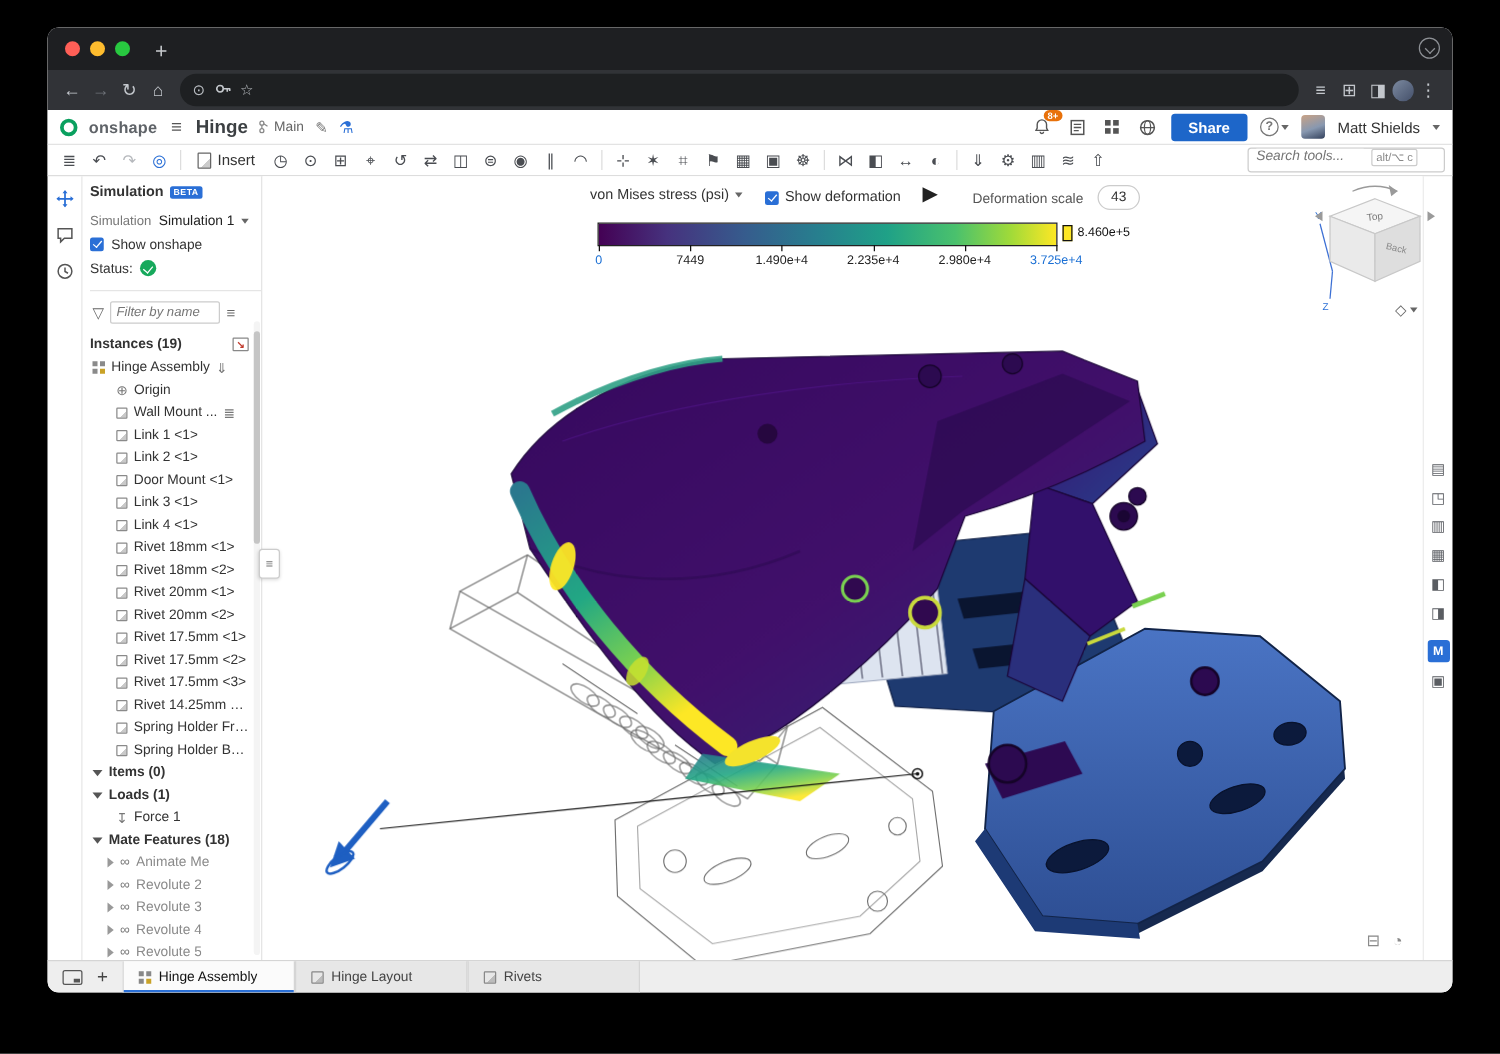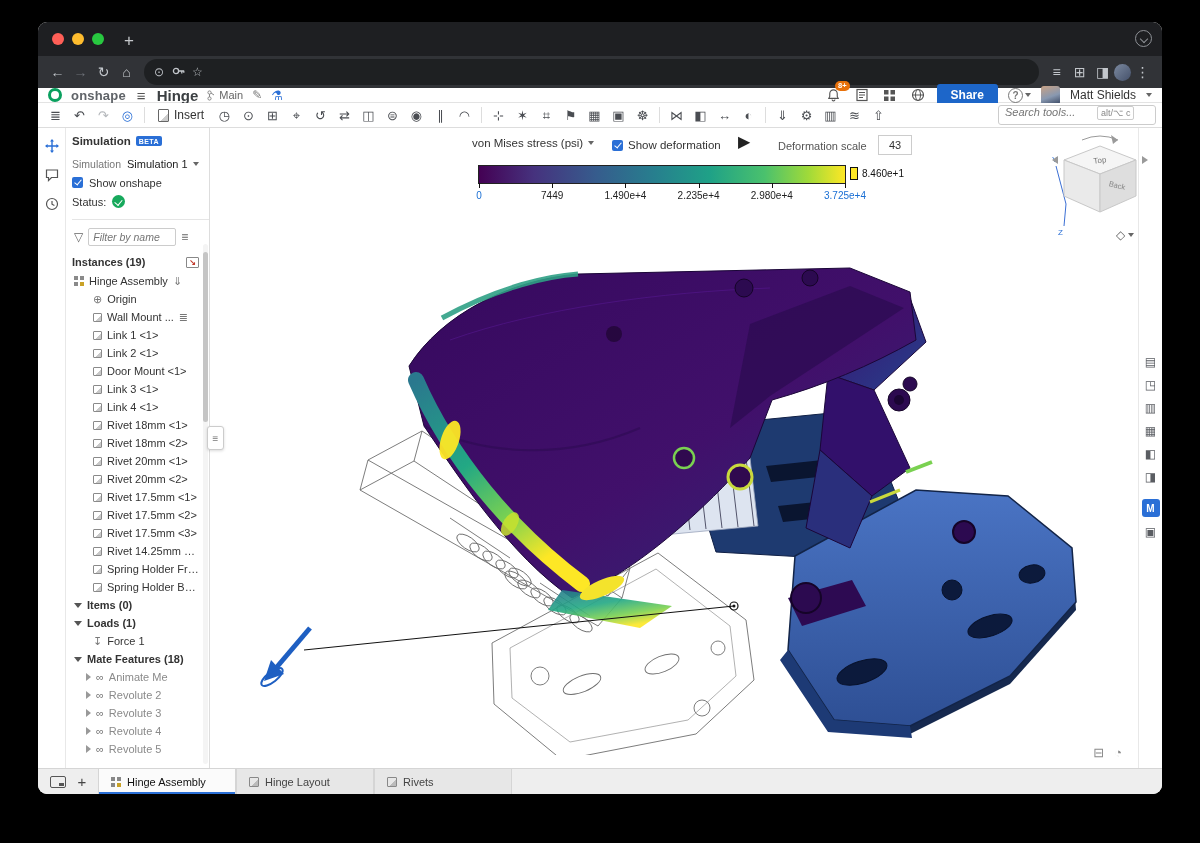--- a/index.html
+++ b/index.html
@@ -20,21 +20,21 @@
 .tabchev::after{content:"";position:absolute;left:4.5px;top:5px;width:5px;height:5px;border:solid #8e9196;border-width:0 1.4px 1.4px 0;transform:rotate(45deg)}
 
 .urlrow{height:32px;background:#313337;display:flex;align-items:center;padding:0 8px;flex:0 0 auto}
 .navic{color:#c3c7cc;font-size:14px;width:23px;text-align:center;line-height:24px}
 .navic.dim{color:#6d7177}
 .urlpill{flex:1;height:26px;background:#1e2022;border-radius:13px;display:flex;align-items:center;padding:0 10px;gap:7px;margin:0 6px;min-width:0}
 .pillic{color:#b9bdc2;font-size:12px}
 .urltext{color:#d6d9dd;font-size:11.5px;white-space:nowrap;overflow:hidden;flex:1}
 .chromeavatar{width:17px;height:17px;border-radius:50%;background:linear-gradient(135deg,#7c8aa0,#44506a)}
 
-.osheader{height:15px;background:#fff;border-bottom:1px solid #e3e3e3;display:flex;align-items:center;padding:0 10px;gap:9px;flex:0 0 auto}
+.osheader{height:28px;background:#fff;border-bottom:1px solid #e3e3e3;display:flex;align-items:center;padding:0 10px;gap:9px;flex:0 0 auto}
 .brandmark{width:14px;height:14px;border:3px solid #0aa05f;border-radius:50%}
 .brandname{font-size:13px;color:#5f6368;font-weight:bold;letter-spacing:.2px}
 .hambtn{color:#555;font-size:15px;padding:0 2px}
 .doctitle{font-size:15px;font-weight:bold;color:#3c4043}
 .wsname{font-size:11px;color:#666;display:flex;align-items:center;gap:3px}
 .pencilic{color:#777;font-size:12px}
 .flaskic{color:#2a6fd6;font-size:13px}
 .hdr-right{margin-left:auto;display:flex;align-items:center;gap:10px}
 .hdric{position:relative;width:18px;height:18px;display:flex;align-items:center;justify-content:center}
 .badge{position:absolute;top:-5px;right:-7px;background:#e8710a;color:#fff;font-size:7.5px;font-weight:bold;border-radius:6px;padding:1px 3px;line-height:1}
@@ -92,21 +92,21 @@
 .vscroll{position:absolute;right:1px;top:116px;width:5px;bottom:4px;background:#f4f4f4;border-radius:3px}
 .vthumb{position:absolute;top:8px;width:5px;height:170px;background:#c5c5c5;border-radius:3px}
 
 .viewport{flex:1;position:relative;background:#fff;min-width:0}
 .scene{position:absolute;left:0;top:0}
 .vc{position:absolute;font-size:11.5px;color:#333;display:flex;align-items:center;gap:5px}
 .stressdd{left:262px;top:9px}
 .showdef{left:402px;top:11px}
 .playbtn{left:528px;top:4px;font-size:16px;color:#222}
 .dslabel{left:568px;top:12px;color:#555;font-size:11px}
-.dsval{position:absolute;left:668px;top:7px;width:34px;height:20px;border:1px solid #ccc;border-radius:0;font-size:11px;color:#333;text-align:center;font-family:"Liberation Sans",sans-serif;outline:0}
+.dsval{position:absolute;left:668px;top:7px;width:34px;height:20px;border:1px solid #ccc;border-radius:10px;font-size:11px;color:#333;text-align:center;font-family:"Liberation Sans",sans-serif;outline:0}
 .colorbar{position:absolute;left:268px;top:37px;width:368px;height:19px;border:1px solid #222;background:linear-gradient(90deg,#440154,#46327e 15%,#365c8d 32%,#277f8e 48%,#1fa187 63%,#4ac16d 78%,#a0da39 90%,#fde725)}
 .cbtick{position:absolute;bottom:-5px;width:1px;height:5px;background:#111}
 .cblabel{position:absolute;top:24px;font-size:10px;color:#222;transform:translateX(-50%);white-space:nowrap}
 .cblabel.blue{color:#1a6fd4}
 .cbmax{position:absolute;left:calc(100% + 5px);top:1px;display:flex;align-items:center;gap:4px;font-size:10px;color:#111;white-space:nowrap}
 .cbmaxswatch{width:8px;height:13px;border:1px solid #111;background:#fde725}
 .viewcube{position:absolute;left:840px;top:4px;width:100px;height:106px}
 .cubemode{position:absolute;left:906px;top:100px;display:flex;align-items:center;gap:3px;color:#666;font-size:12px}
 .cornericons{position:absolute;right:16px;bottom:8px;display:flex;gap:10px;color:#8a8a8a;font-size:13px}
 .panelhandle{position:absolute;left:169px;top:298px;width:17px;height:24px;background:#fff;border:1px solid #ccc;border-radius:3px;color:#777;font-size:10px;display:flex;align-items:center;justify-content:center;box-shadow:0 1px 3px rgba(0,0,0,.15);z-index:5}
@@ -574,21 +574,21 @@
         <span class="cbtick" style="left:80%"></span>
         <span class="cbtick" style="left:100%"></span>
         <span class="cblabel blue" style="left:0%">0</span>
         <span class="cblabel" style="left:20%">7449</span>
         <span class="cblabel" style="left:40%">1.490e+4</span>
         <span class="cblabel" style="left:60%">2.235e+4</span>
         <span class="cblabel" style="left:80%">2.980e+4</span>
         <span class="cblabel blue" style="left:100%">3.725e+4</span>
         <span class="cbmax">
           <span class="cbmaxswatch"></span>
-          <span>8.460e+1</span>
+          <span>8.460e+5</span>
         </span>
       </div>
 
       <div class="viewcube">
         <svg width="100" height="106" viewBox="0 0 100 106">
           <path d="M16,72 L6,34" stroke="#3b6fd4" stroke-width="1"></path>
           <path d="M16,72 L14,94" stroke="#3b6fd4" stroke-width="1"></path>
           <text x="2" y="30" font-size="8" fill="#2a6fd6">Y</text>
           <text x="8" y="103" font-size="8" fill="#2a6fd6">Z</text>
           <polygon points="50,14 86,28 50,42 14,28" fill="#f5f5f5" stroke="#c8c8c8"></polygon>

